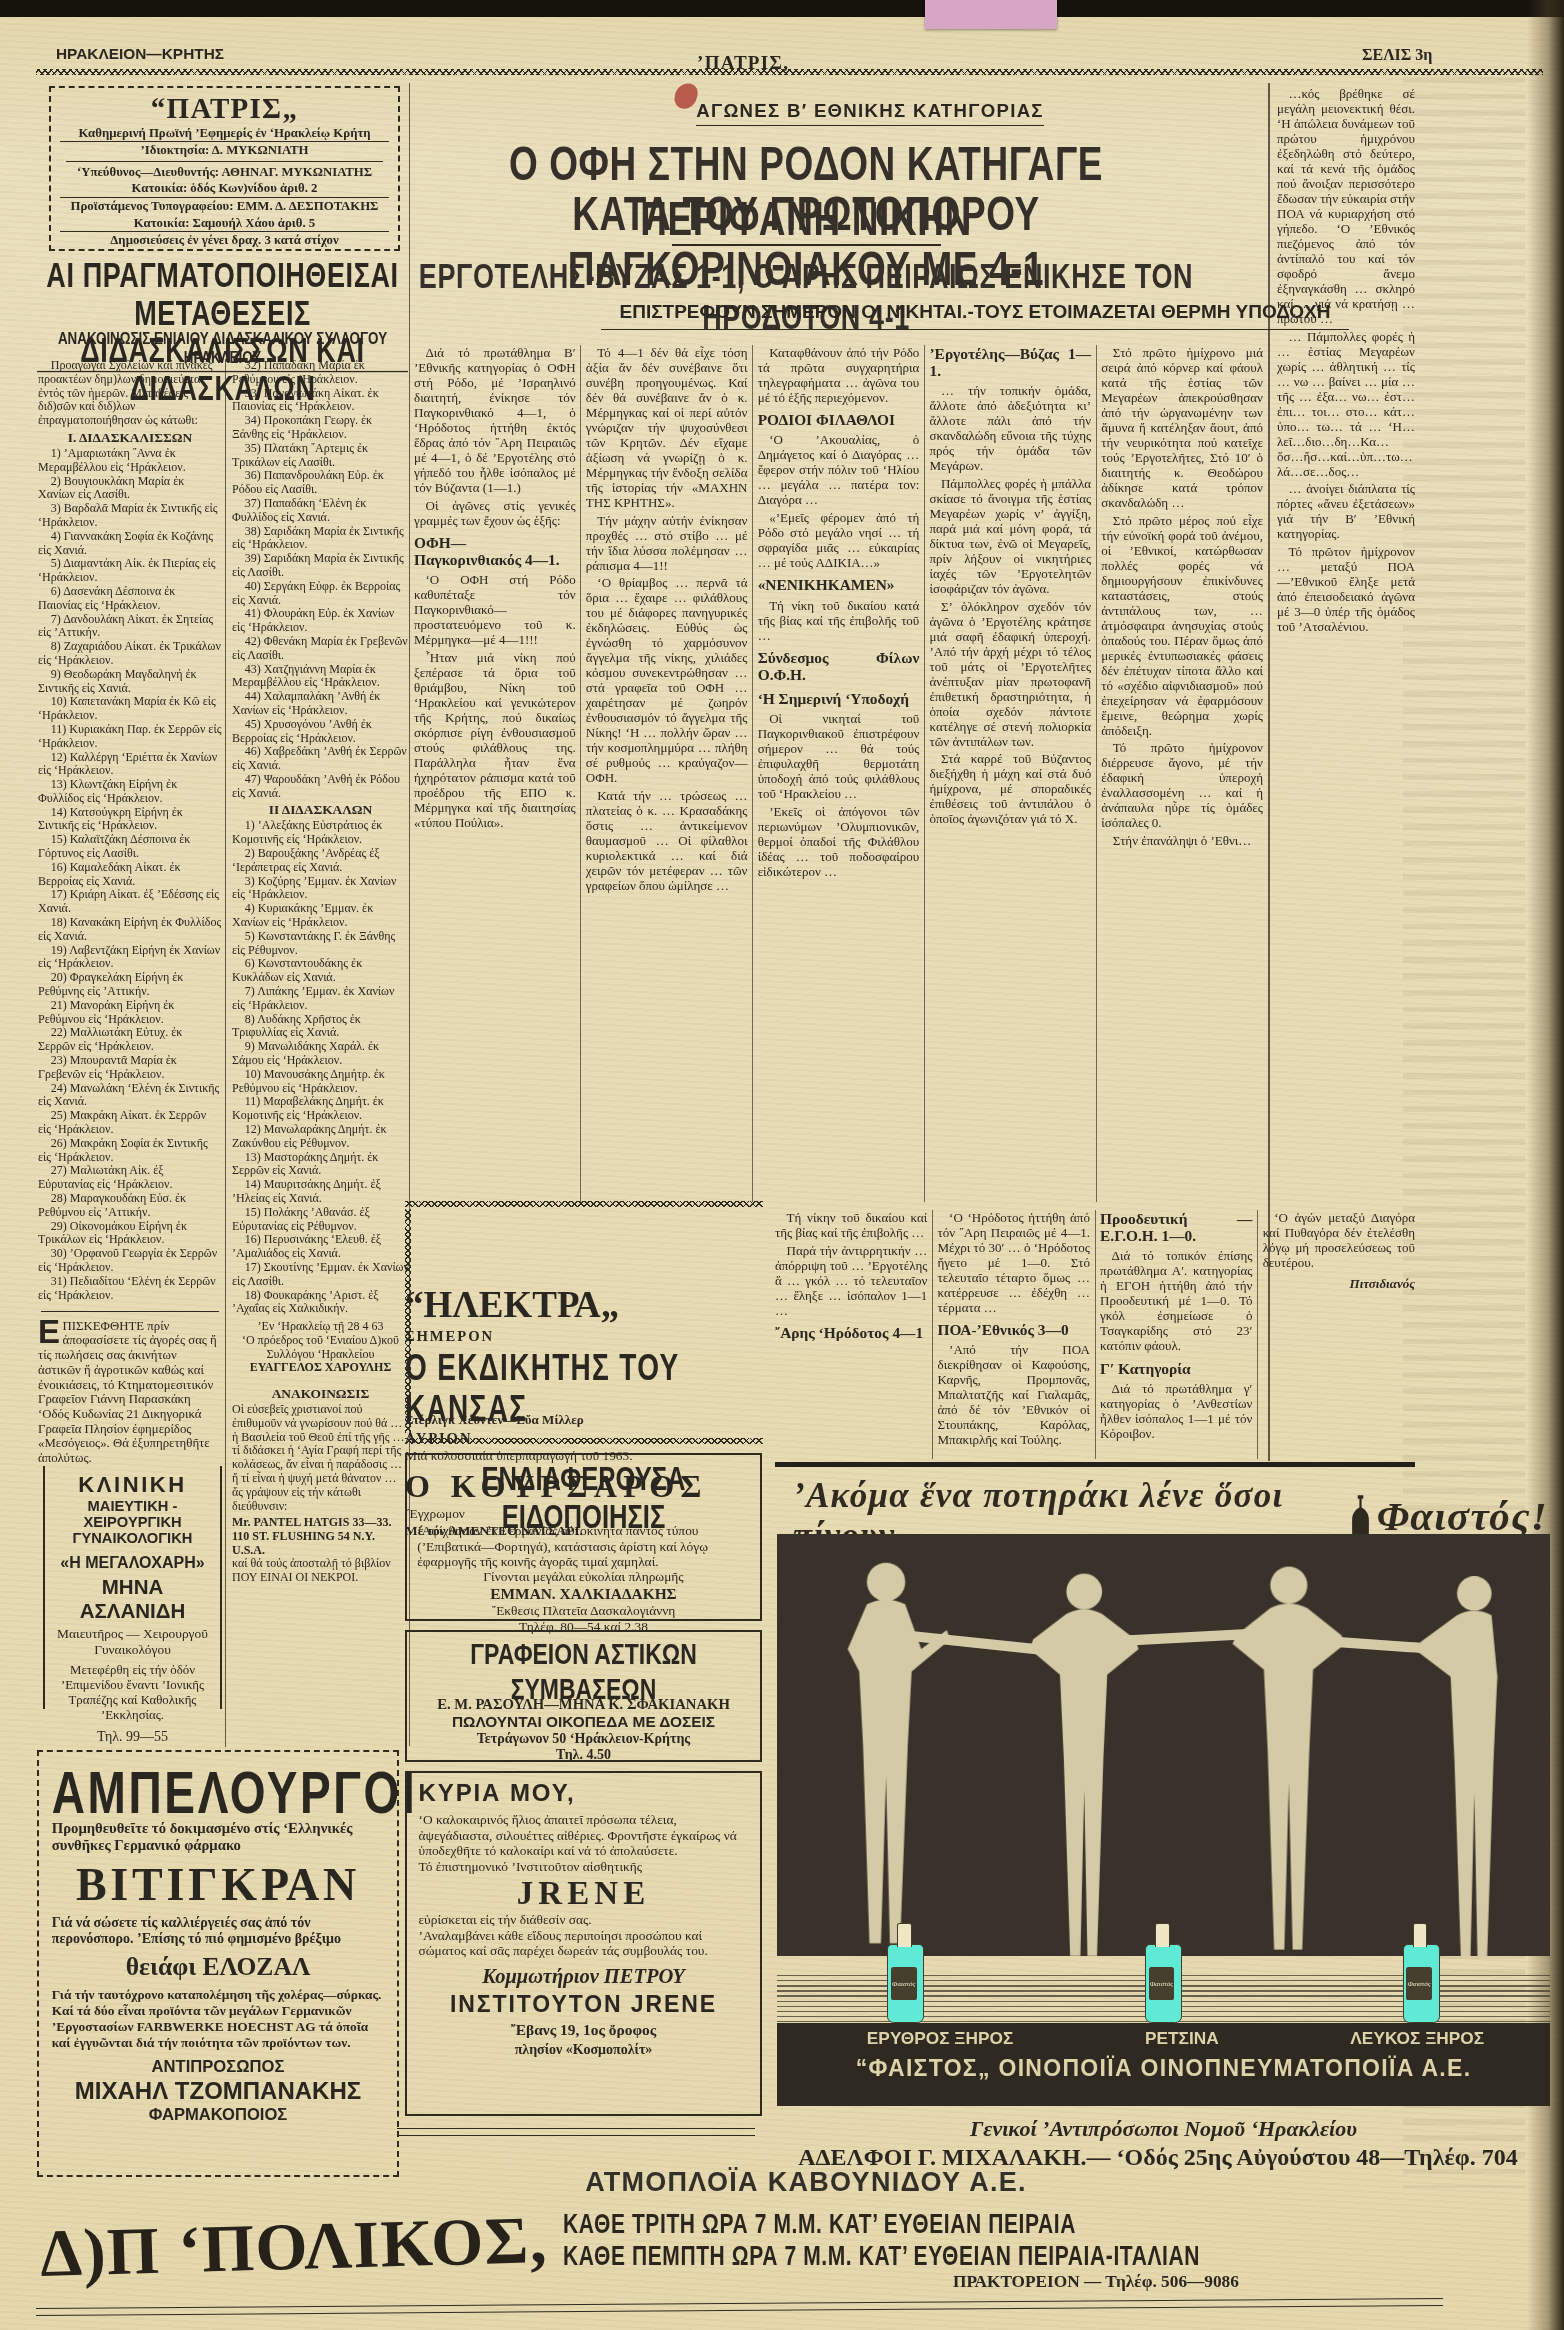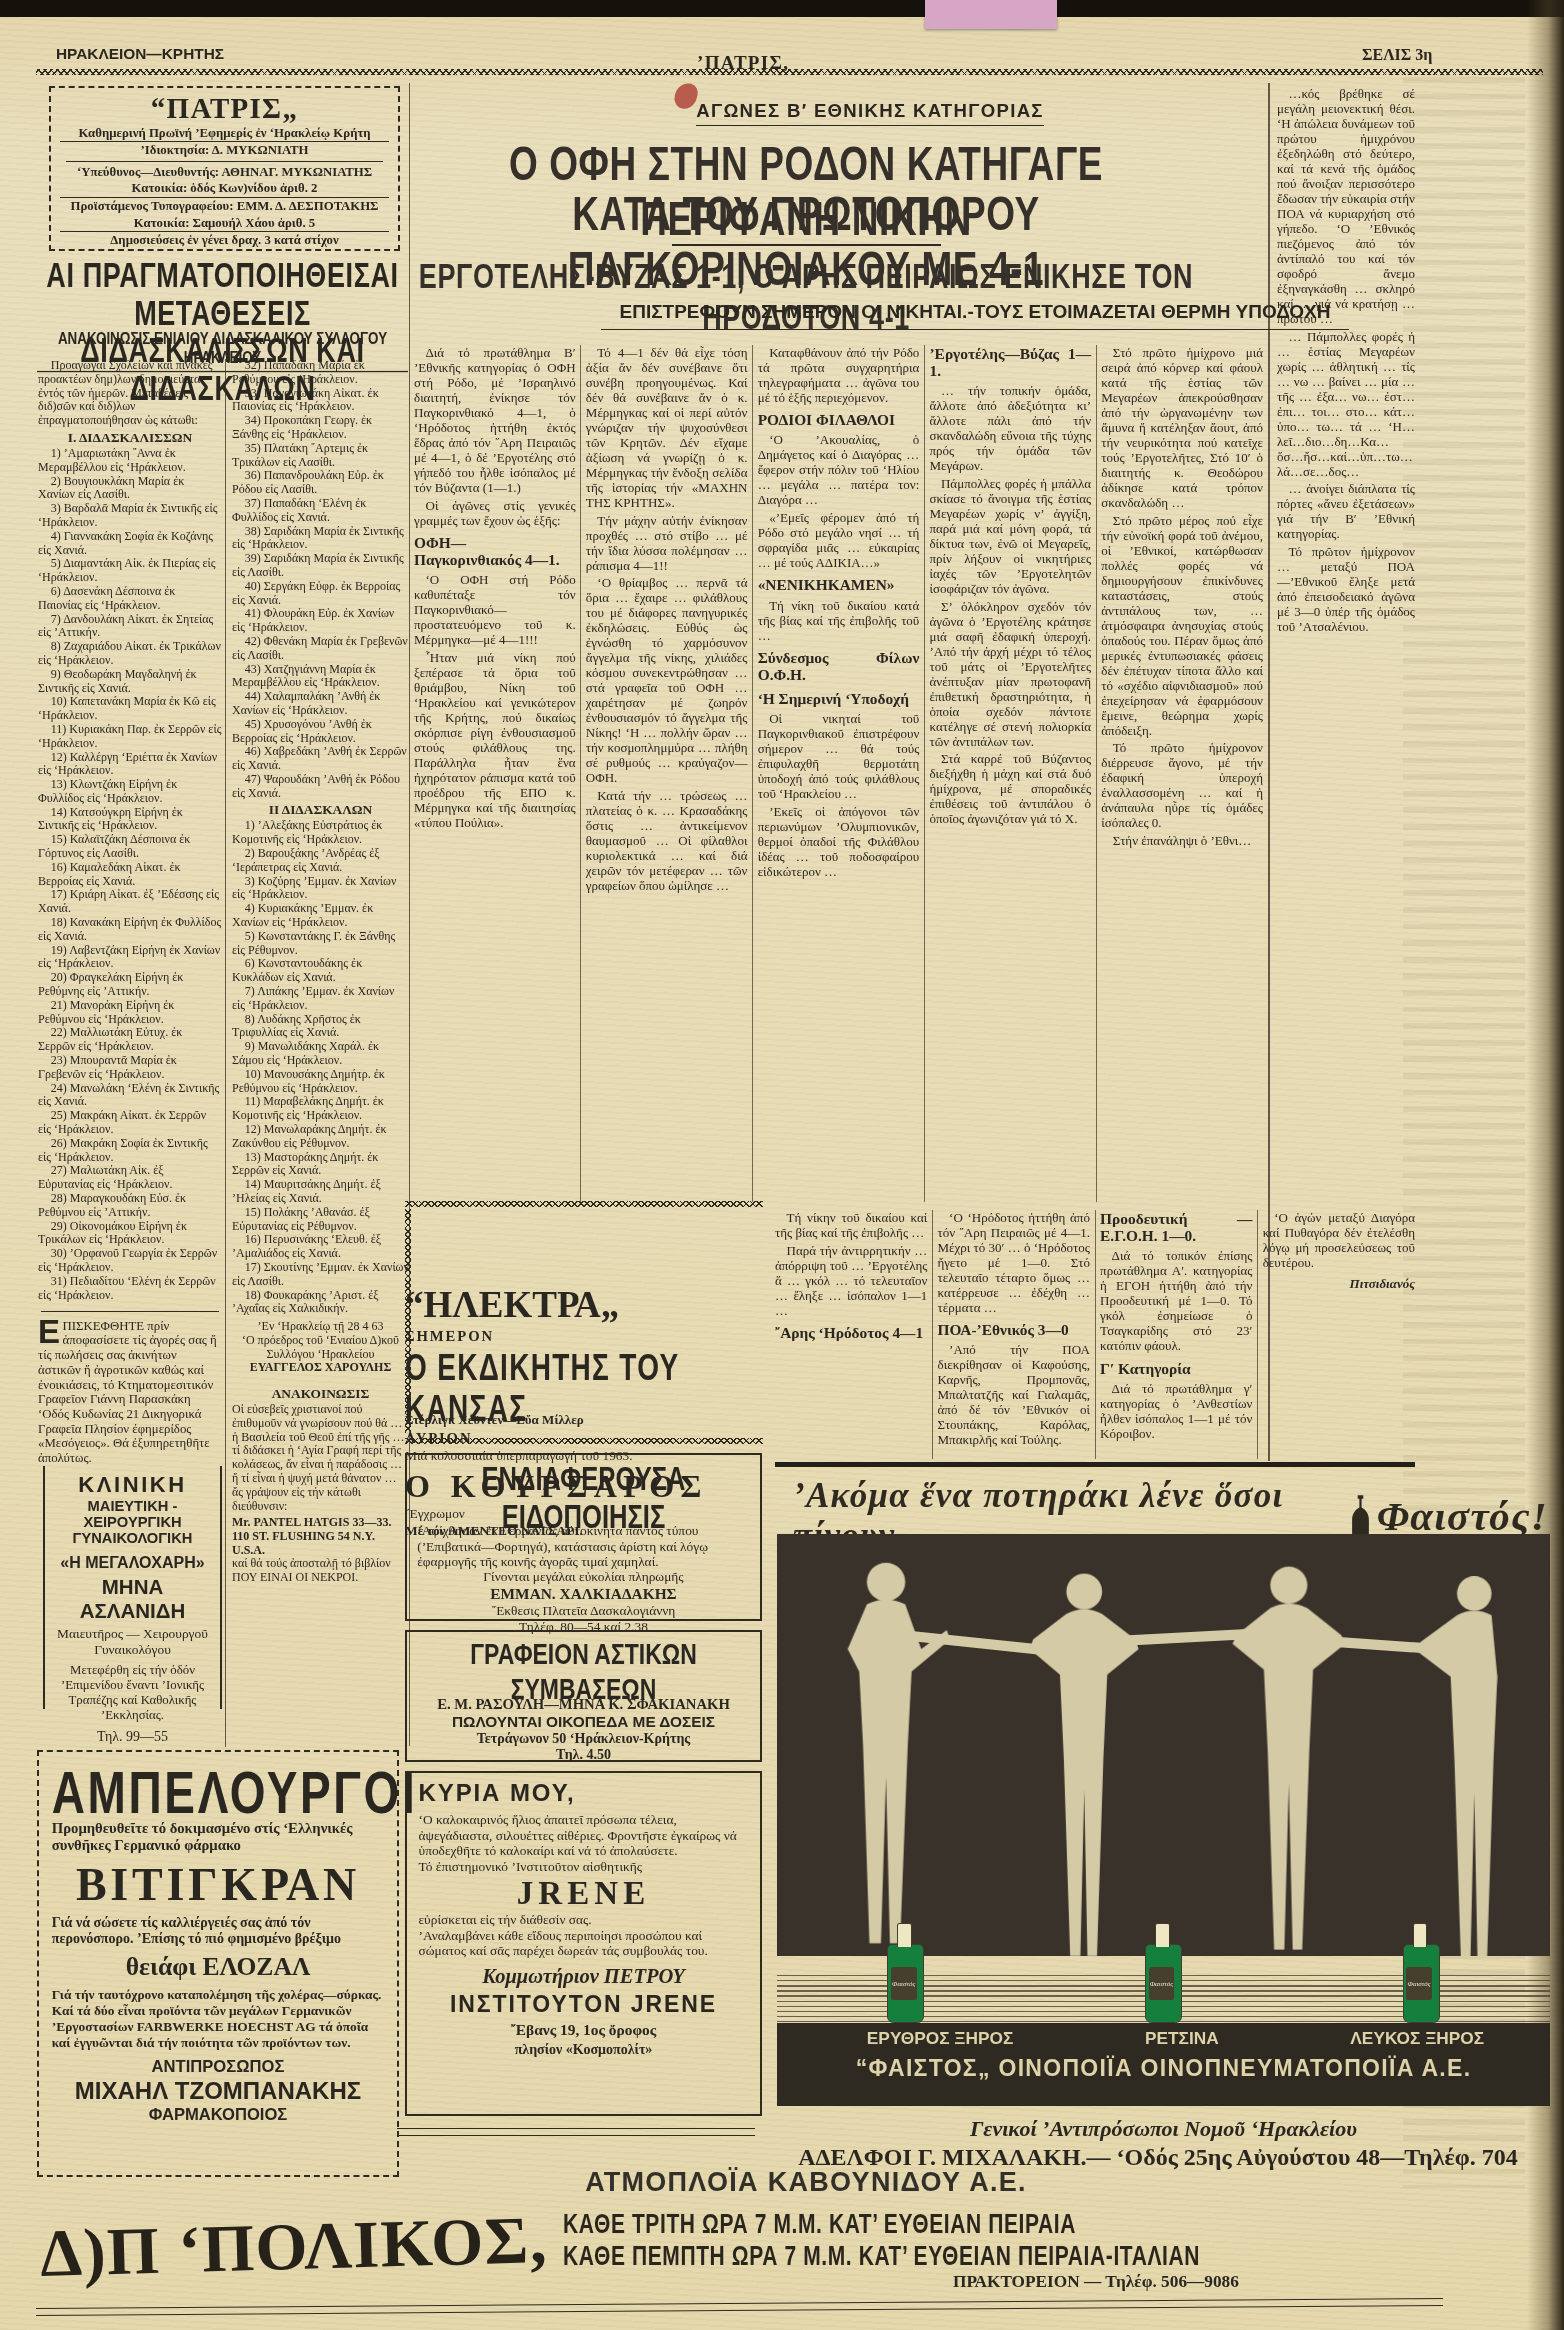--- a/index.html
+++ b/index.html
@@ -75,21 +75,21 @@
   .cinema .promo{font-size:13.4px;margin-top:1.3px;}
   .cinema .f2{font-size:32px;font-weight:700;letter-spacing:6.4px;margin-top:3.8px;}
   .cinema .sm{font-size:13.4px;margin-top:1.3px;}
 
   .adtitle{font-weight:700;text-align:center;}
 
   
   .wine-slogan{font-style:italic;font-weight:700;font-size:35px;letter-spacing:1.3px;color:#2e2a20;}
   .wine-brand{font-size:41px;}
   .wine-band{background:#2e2a22;color:#ded2a8;text-align:center;}
-  .bottle{position:relative;width:35px;height:96px;background:#15803d;border:1.9px solid #433c2c;
+  .bottle{position:relative;width:35px;height:96px;background:#5eead4;border:1.9px solid #433c2c;
           border-radius:5.1px 5.1px 6.4px 6.4px;}
   .bottle::before{content:"";position:absolute;left:9px;top:-22px;width:12.8px;height:23px;
           background:#efe6c4;border:1.9px solid #433c2c;border-bottom:none;border-radius:2.6px 2.6px 0 0;}
   .bottle .lb{position:absolute;left:2.6px;top:22px;width:25.6px;height:33px;background:#463f2e;
           border-radius:2.6px;color:#efe6c4;font-size:7px;display:flex;align-items:center;
           justify-content:center;font-style:italic;}
   .wavylines{background:repeating-linear-gradient(180deg,#4a4332 0 1.3px,transparent 1.3px 5.1px);opacity:.8;}
 
   .ship-name{font-size:67px;font-weight:700;letter-spacing:1.3px;transform:rotate(-1.6deg);
              color:#262219;}

